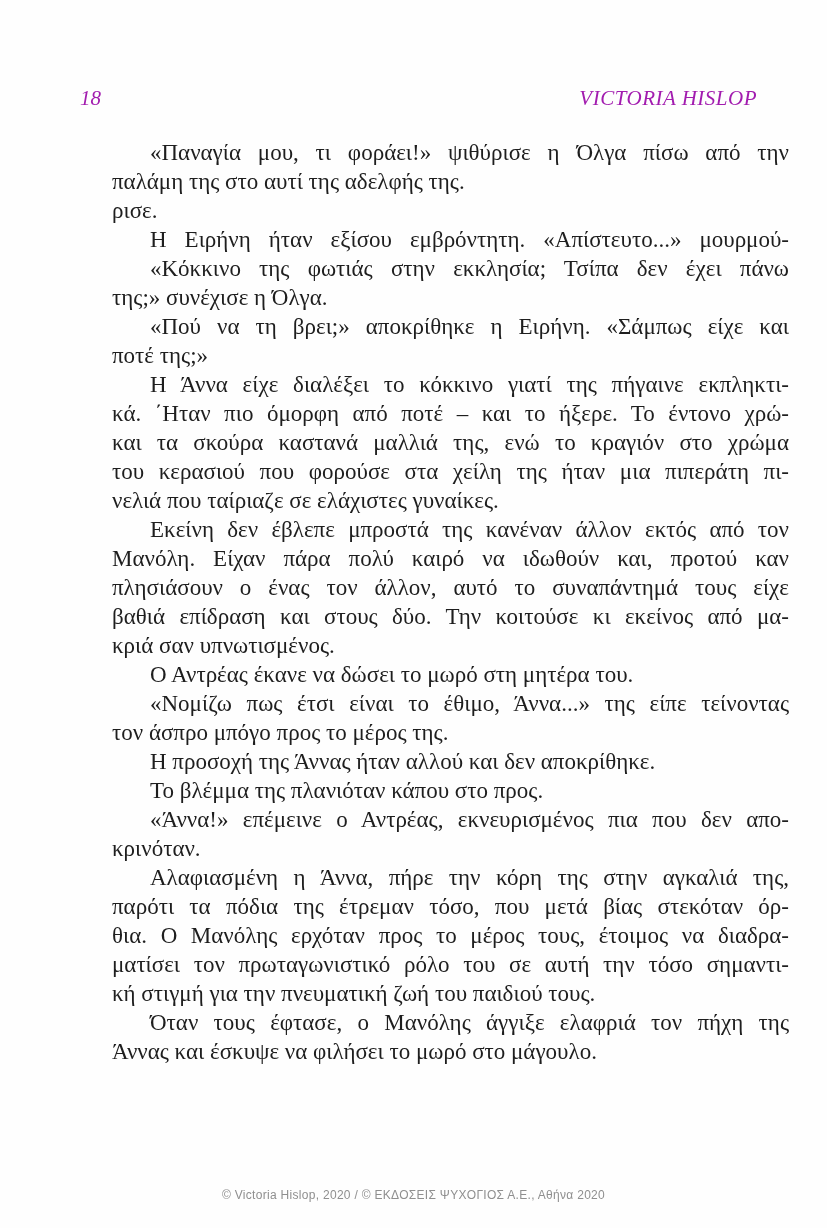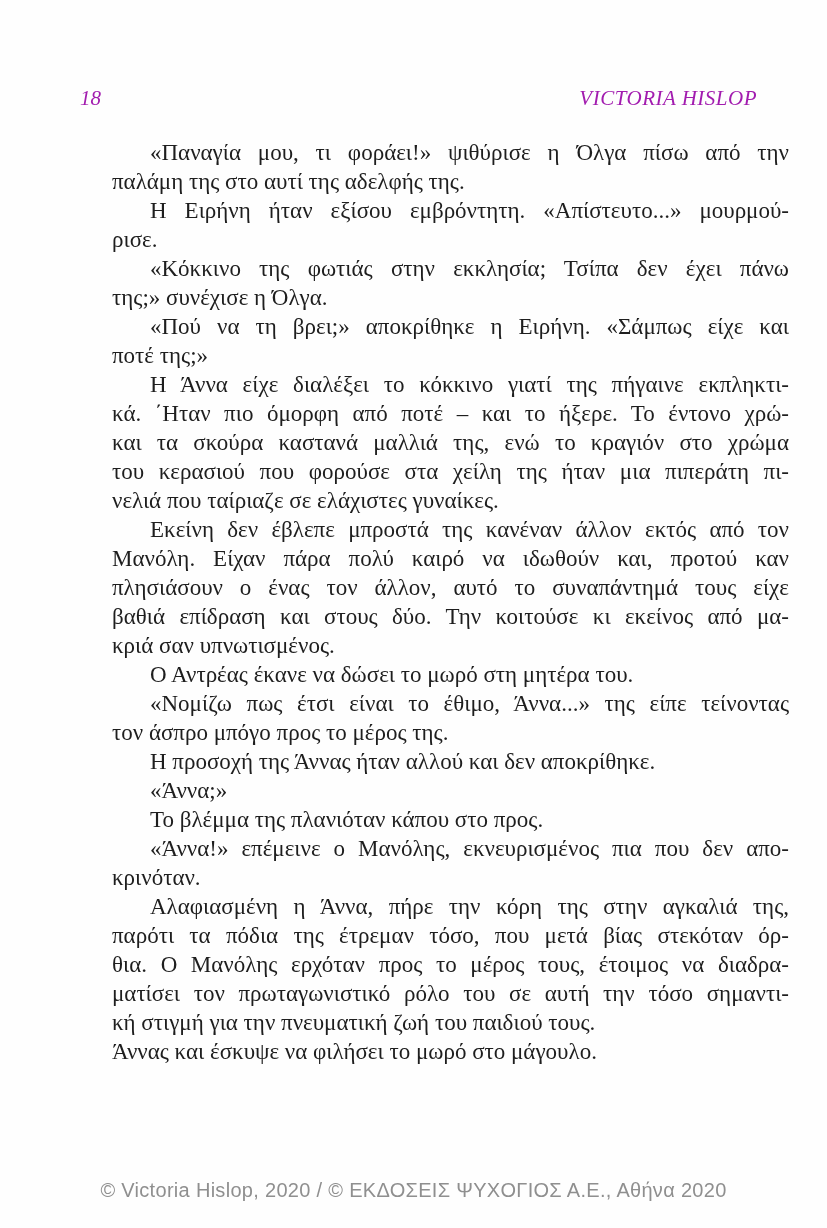--- a/index.html
+++ b/index.html
@@ -58,43 +58,43 @@
     text-indent: 38px;
     text-align: center;
   }
   .footer {
     position: absolute;
     left: 0;
     right: 0;
     bottom: 26px;
     text-align: center;
     font-family: "Liberation Sans", "DejaVu Sans", sans-serif;
-    font-size: 20px;
+    font-size: 12px;
     color: #8f8f8f;
     letter-spacing: 0.3px;
   }
 </style>
 </head>
 <body>
 
 <div class="page">
 
   <div class="running-head">
     <span class="page-number">18</span>
     <span class="author">VICTORIA HISLOP</span>
   </div>
 
   <div class="body-text">
       <p class="para">
         <span class="ln ln-first">«Παναγία μου, τι φοράει!» ψιθύρισε η Όλγα πίσω από την</span>
         <span class="ln ln-last">παλάμη της στο αυτί της αδελφής της.</span>
       </p>
       <p class="para">
+        <span class="ln ln-last">ρισε.</span>
         <span class="ln ln-first">Η Ειρήνη ήταν εξίσου εμβρόντητη. «Απίστευτο...» μουρμού-</span>
-        <span class="ln ln-last">ρισε.</span>
       </p>
       <p class="para">
         <span class="ln ln-first">«Κόκκινο της φωτιάς στην εκκλησία; Τσίπα δεν έχει πάνω</span>
         <span class="ln ln-last">της;» συνέχισε η Όλγα.</span>
       </p>
       <p class="para">
         <span class="ln ln-first">«Πού να τη βρει;» αποκρίθηκε η Ειρήνη. «Σάμπως είχε και</span>
         <span class="ln ln-last">ποτέ της;»</span>
       </p>
       <p class="para">
@@ -115,37 +115,35 @@
         <span class="ln ln-first ln-last">Ο Αντρέας έκανε να δώσει το μωρό στη μητέρα του.</span>
       </p>
       <p class="para">
         <span class="ln ln-first">«Νομίζω πως έτσι είναι το έθιμο, Άννα...» της είπε τείνοντας</span>
         <span class="ln ln-last">τον άσπρο μπόγο προς το μέρος της.</span>
       </p>
       <p class="para">
         <span class="ln ln-first ln-last">Η προσοχή της Άννας ήταν αλλού και δεν αποκρίθηκε.</span>
       </p>
       <p class="para">
-        <span class="ln ln-first ln-last">«Άννα;»</span>
-      </p>
-      <p class="para">
         <span class="ln ln-first ln-last">Το βλέμμα της πλανιόταν κάπου στο προς.</span>
       </p>
       <p class="para">
-        <span class="ln ln-first">«Άννα!» επέμεινε ο Μανόλης, εκνευρισμένος πια που δεν απο-</span>
+        <span class="ln ln-first">«Άννα!» επέμεινε ο Αντρέας, εκνευρισμένος πια που δεν απο-</span>
         <span class="ln ln-last">κρινόταν.</span>
       </p>
       <p class="para">
         <span class="ln ln-first">Αλαφιασμένη η Άννα, πήρε την κόρη της στην αγκαλιά της,</span>
         <span class="ln">παρότι τα πόδια της έτρεμαν τόσο, που μετά βίας στεκόταν όρ-</span>
         <span class="ln">θια. Ο Μανόλης ερχόταν προς το μέρος τους, έτοιμος να διαδρα-</span>
         <span class="ln">ματίσει τον πρωταγωνιστικό ρόλο του σε αυτή την τόσο σημαντι-</span>
         <span class="ln ln-last">κή στιγμή για την πνευματική ζωή του παιδιού τους.</span>
       </p>
       <p class="para">
+        <span class="ln ln-first">Όταν τους έφτασε, ο Μανόλης άγγιξε ελαφριά τον πήχη της</span>
         <span class="ln ln-last">Άννας και έσκυψε να φιλήσει το μωρό στο μάγουλο.</span>
       </p>
     </div>
 
   <div class="footer">
     <span>© Victoria Hislop, 2020 / © ΕΚΔΟΣΕΙΣ ΨΥΧΟΓΙΟΣ Α.Ε., Αθήνα 2020</span>
   </div>
 
 </div>
 

